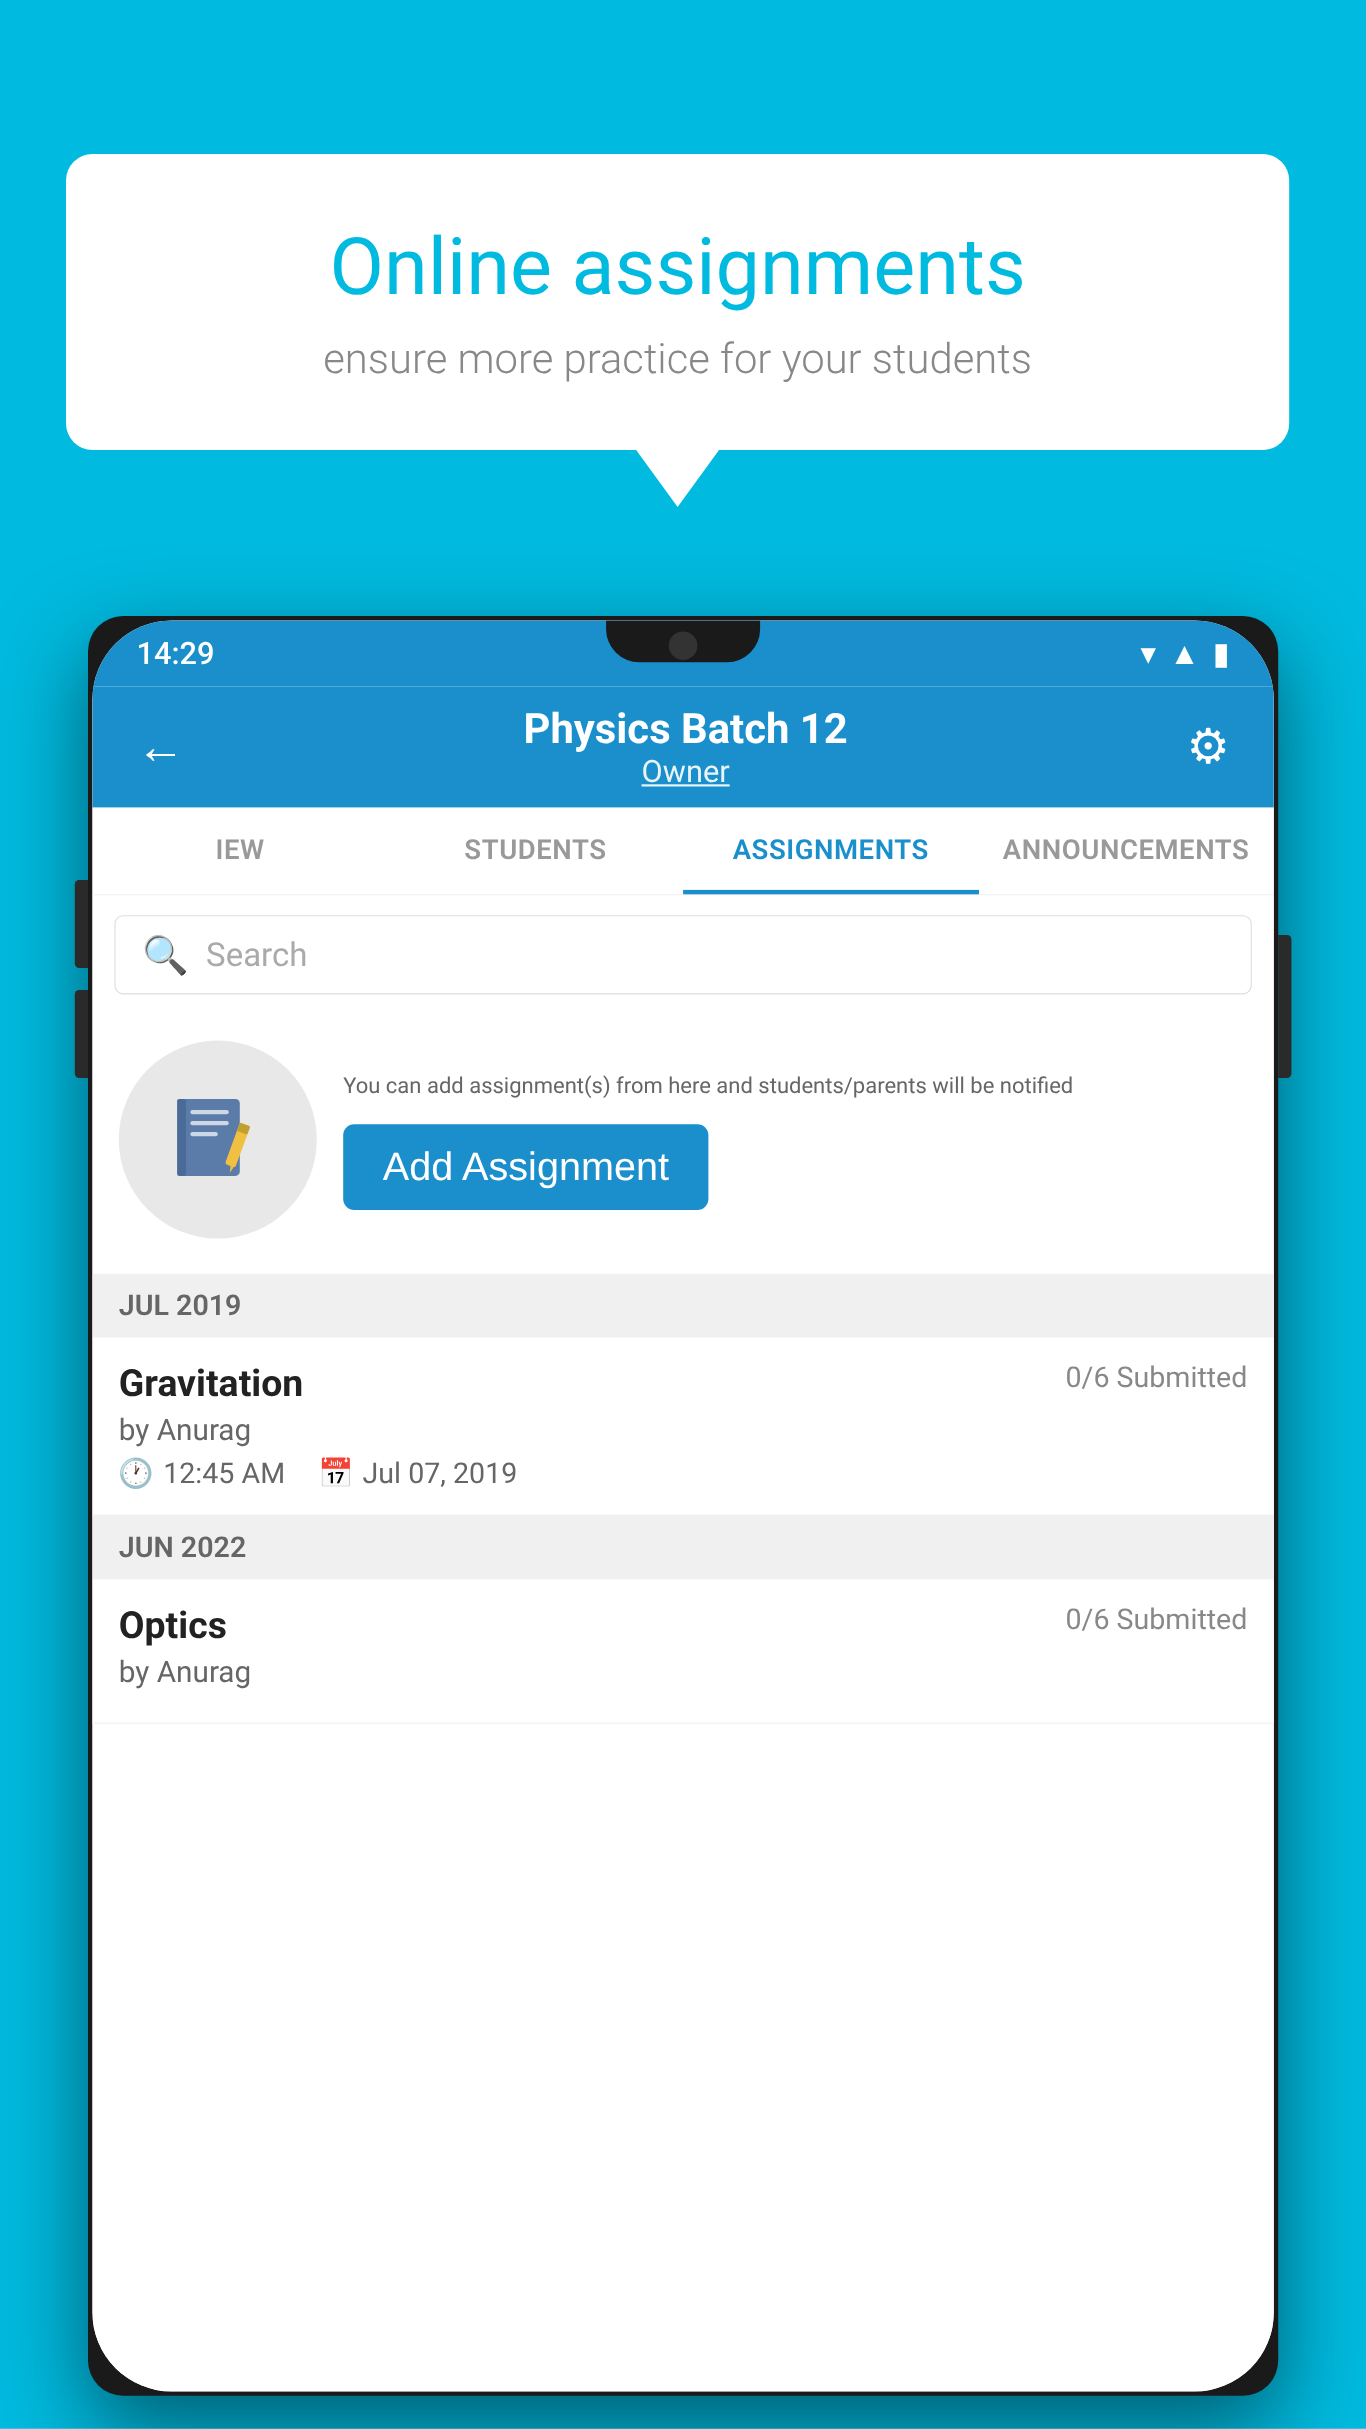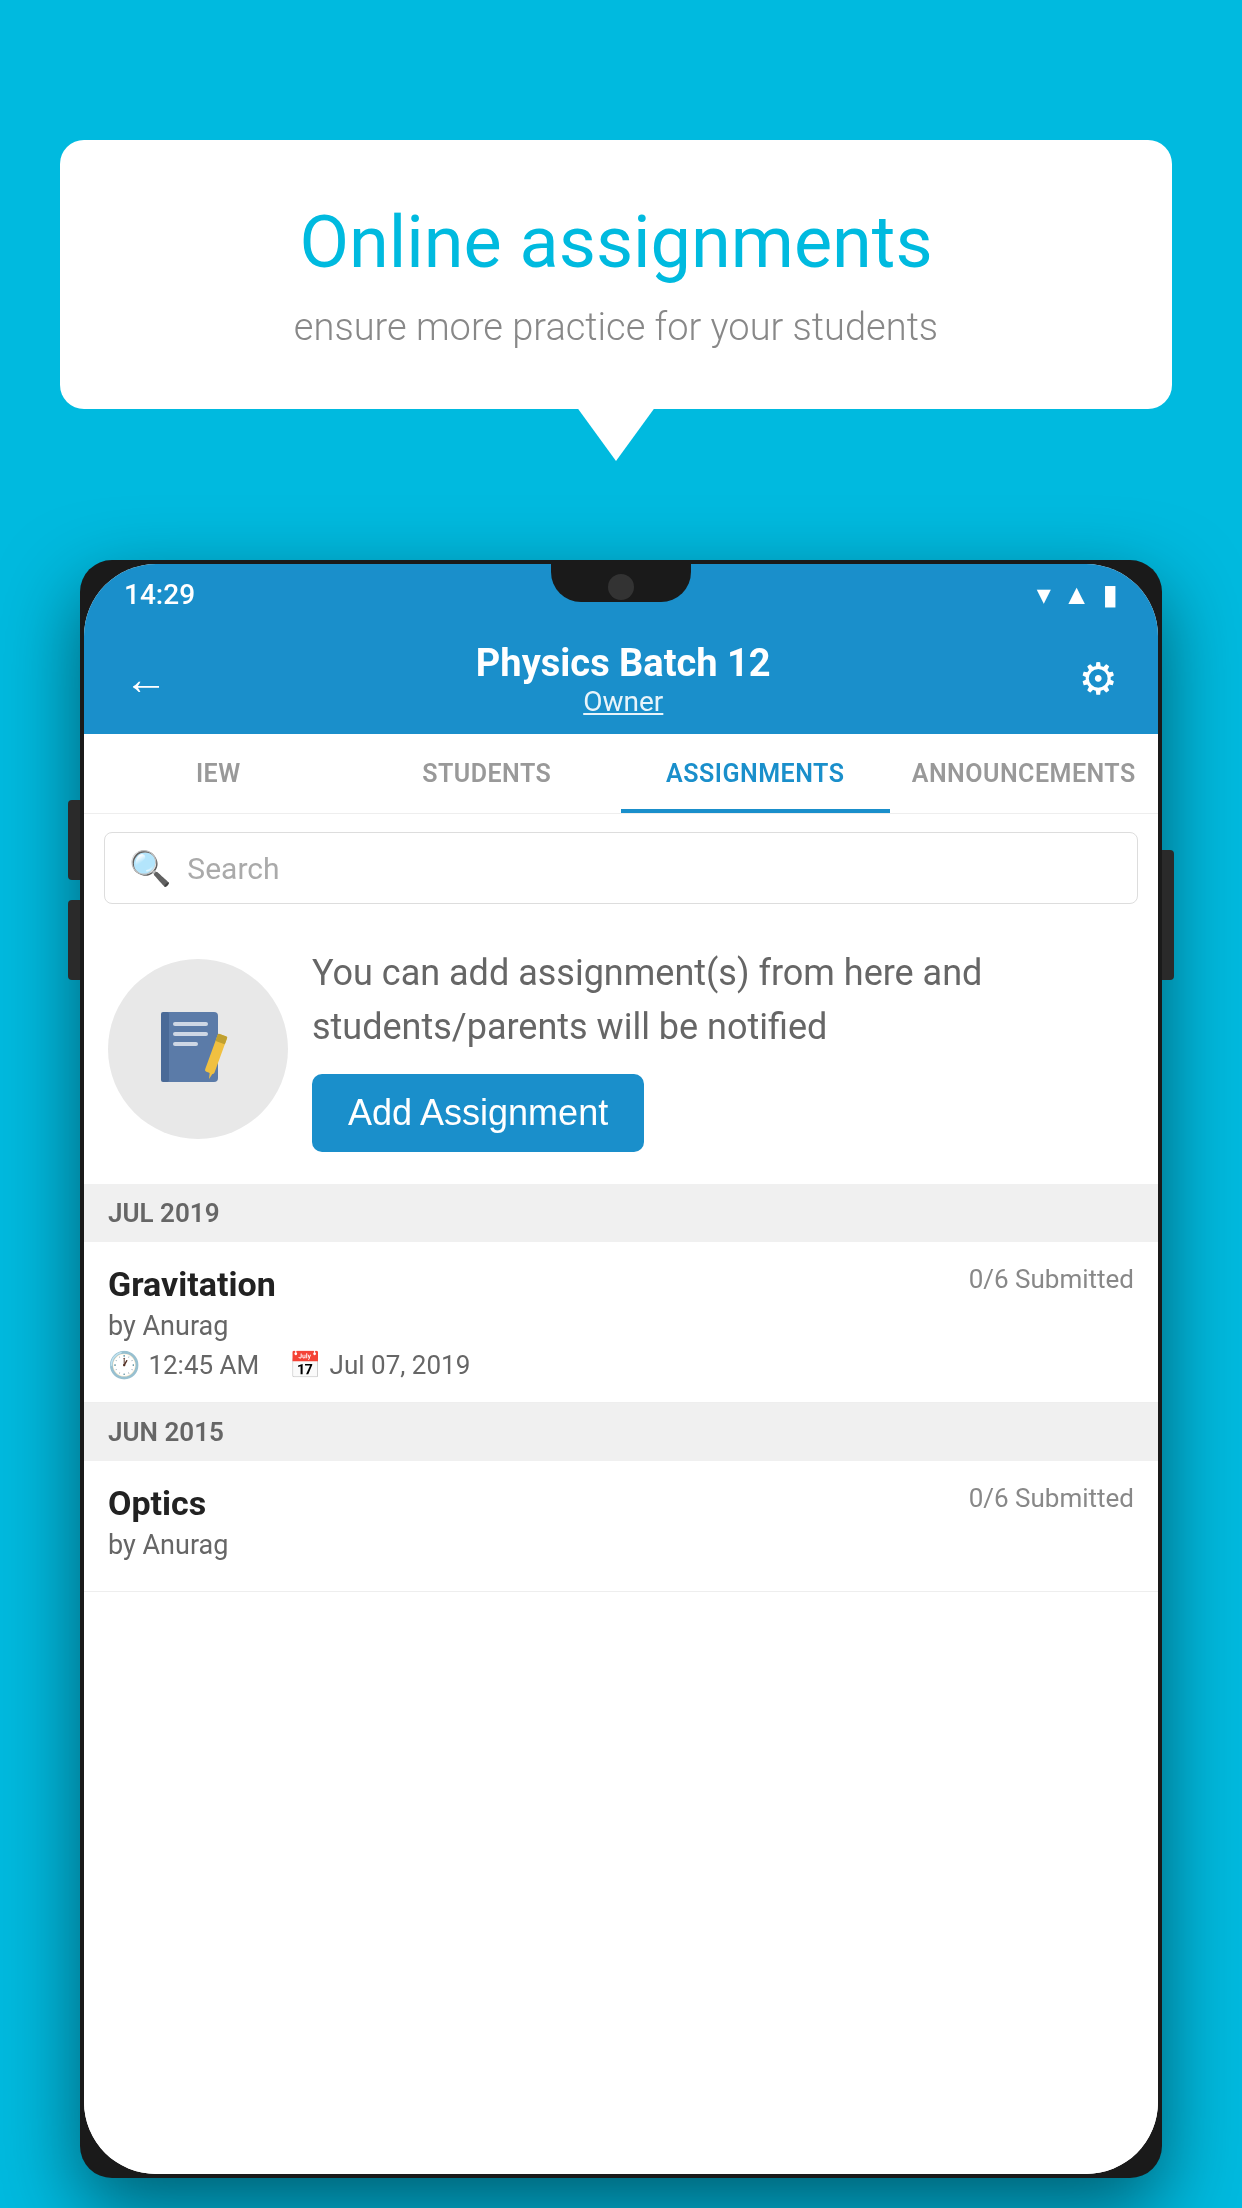--- a/index.html
+++ b/index.html
@@ -237,21 +237,21 @@
       display: flex;
       align-items: center;
       justify-content: center;
       flex-shrink: 0;
     }
     .promo-text-area {
       flex: 1;
     }
     .promo-desc {
       color: #666;
-      font-size: 36px;
+      font-size: 20px;
       line-height: 1.5;
       margin-bottom: 20px;
     }
     .add-assignment-btn {
       background: #1a8fcb;
       color: white;
       border: none;
       border-radius: 10px;
       padding: 18px 36px;
       font-size: 36px;
@@ -440,21 +440,21 @@
               <span class="meta-icon">🕐</span>
               <span>12:45 AM</span>
             </div>
             <div class="meta-item">
               <span class="meta-icon">📅</span>
               <span>Jul 07, 2019</span>
             </div>
           </div>
         </div>
 
-        <div class="section-header">JUN 2015</div>
+        <div class="section-header">JUN 2022</div>
         <div class="assignment-item">
           <div class="assignment-row1">
             <span class="assignment-title">Optics</span>
             <span class="assignment-submitted">0/6 Submitted</span>
           </div>
           <div class="assignment-by">by Anurag</div>
         </div>
 
       </div>
     </div>

